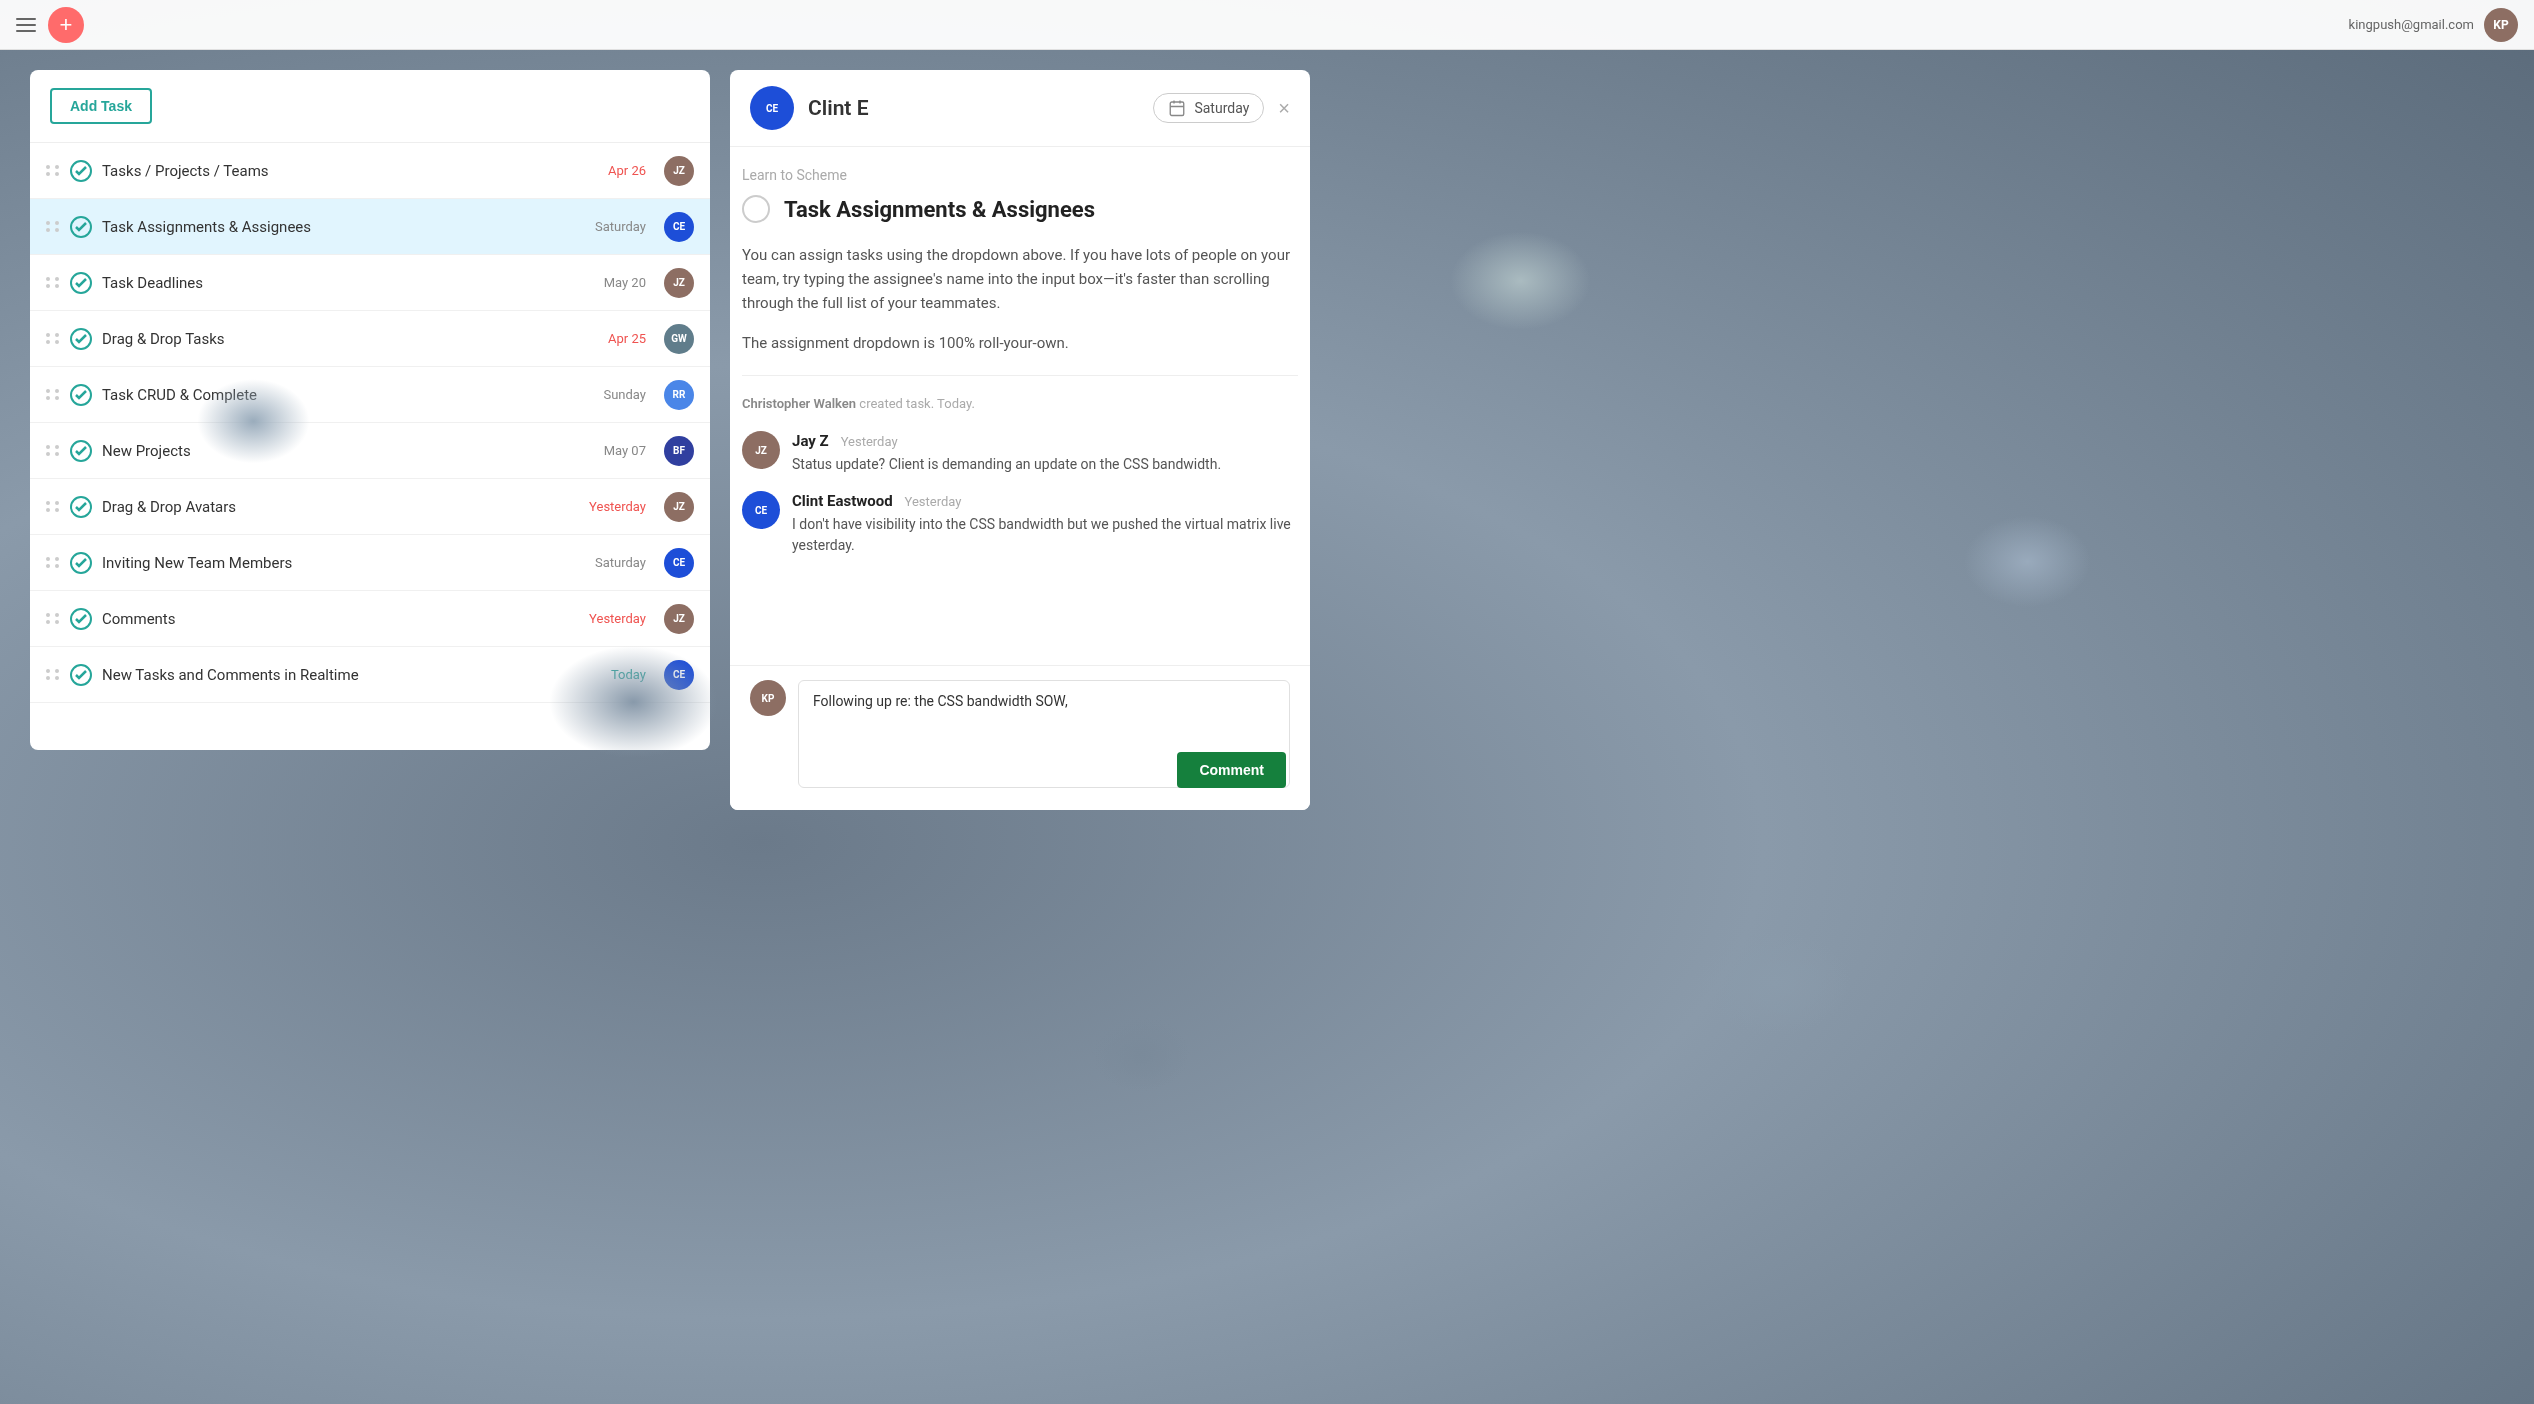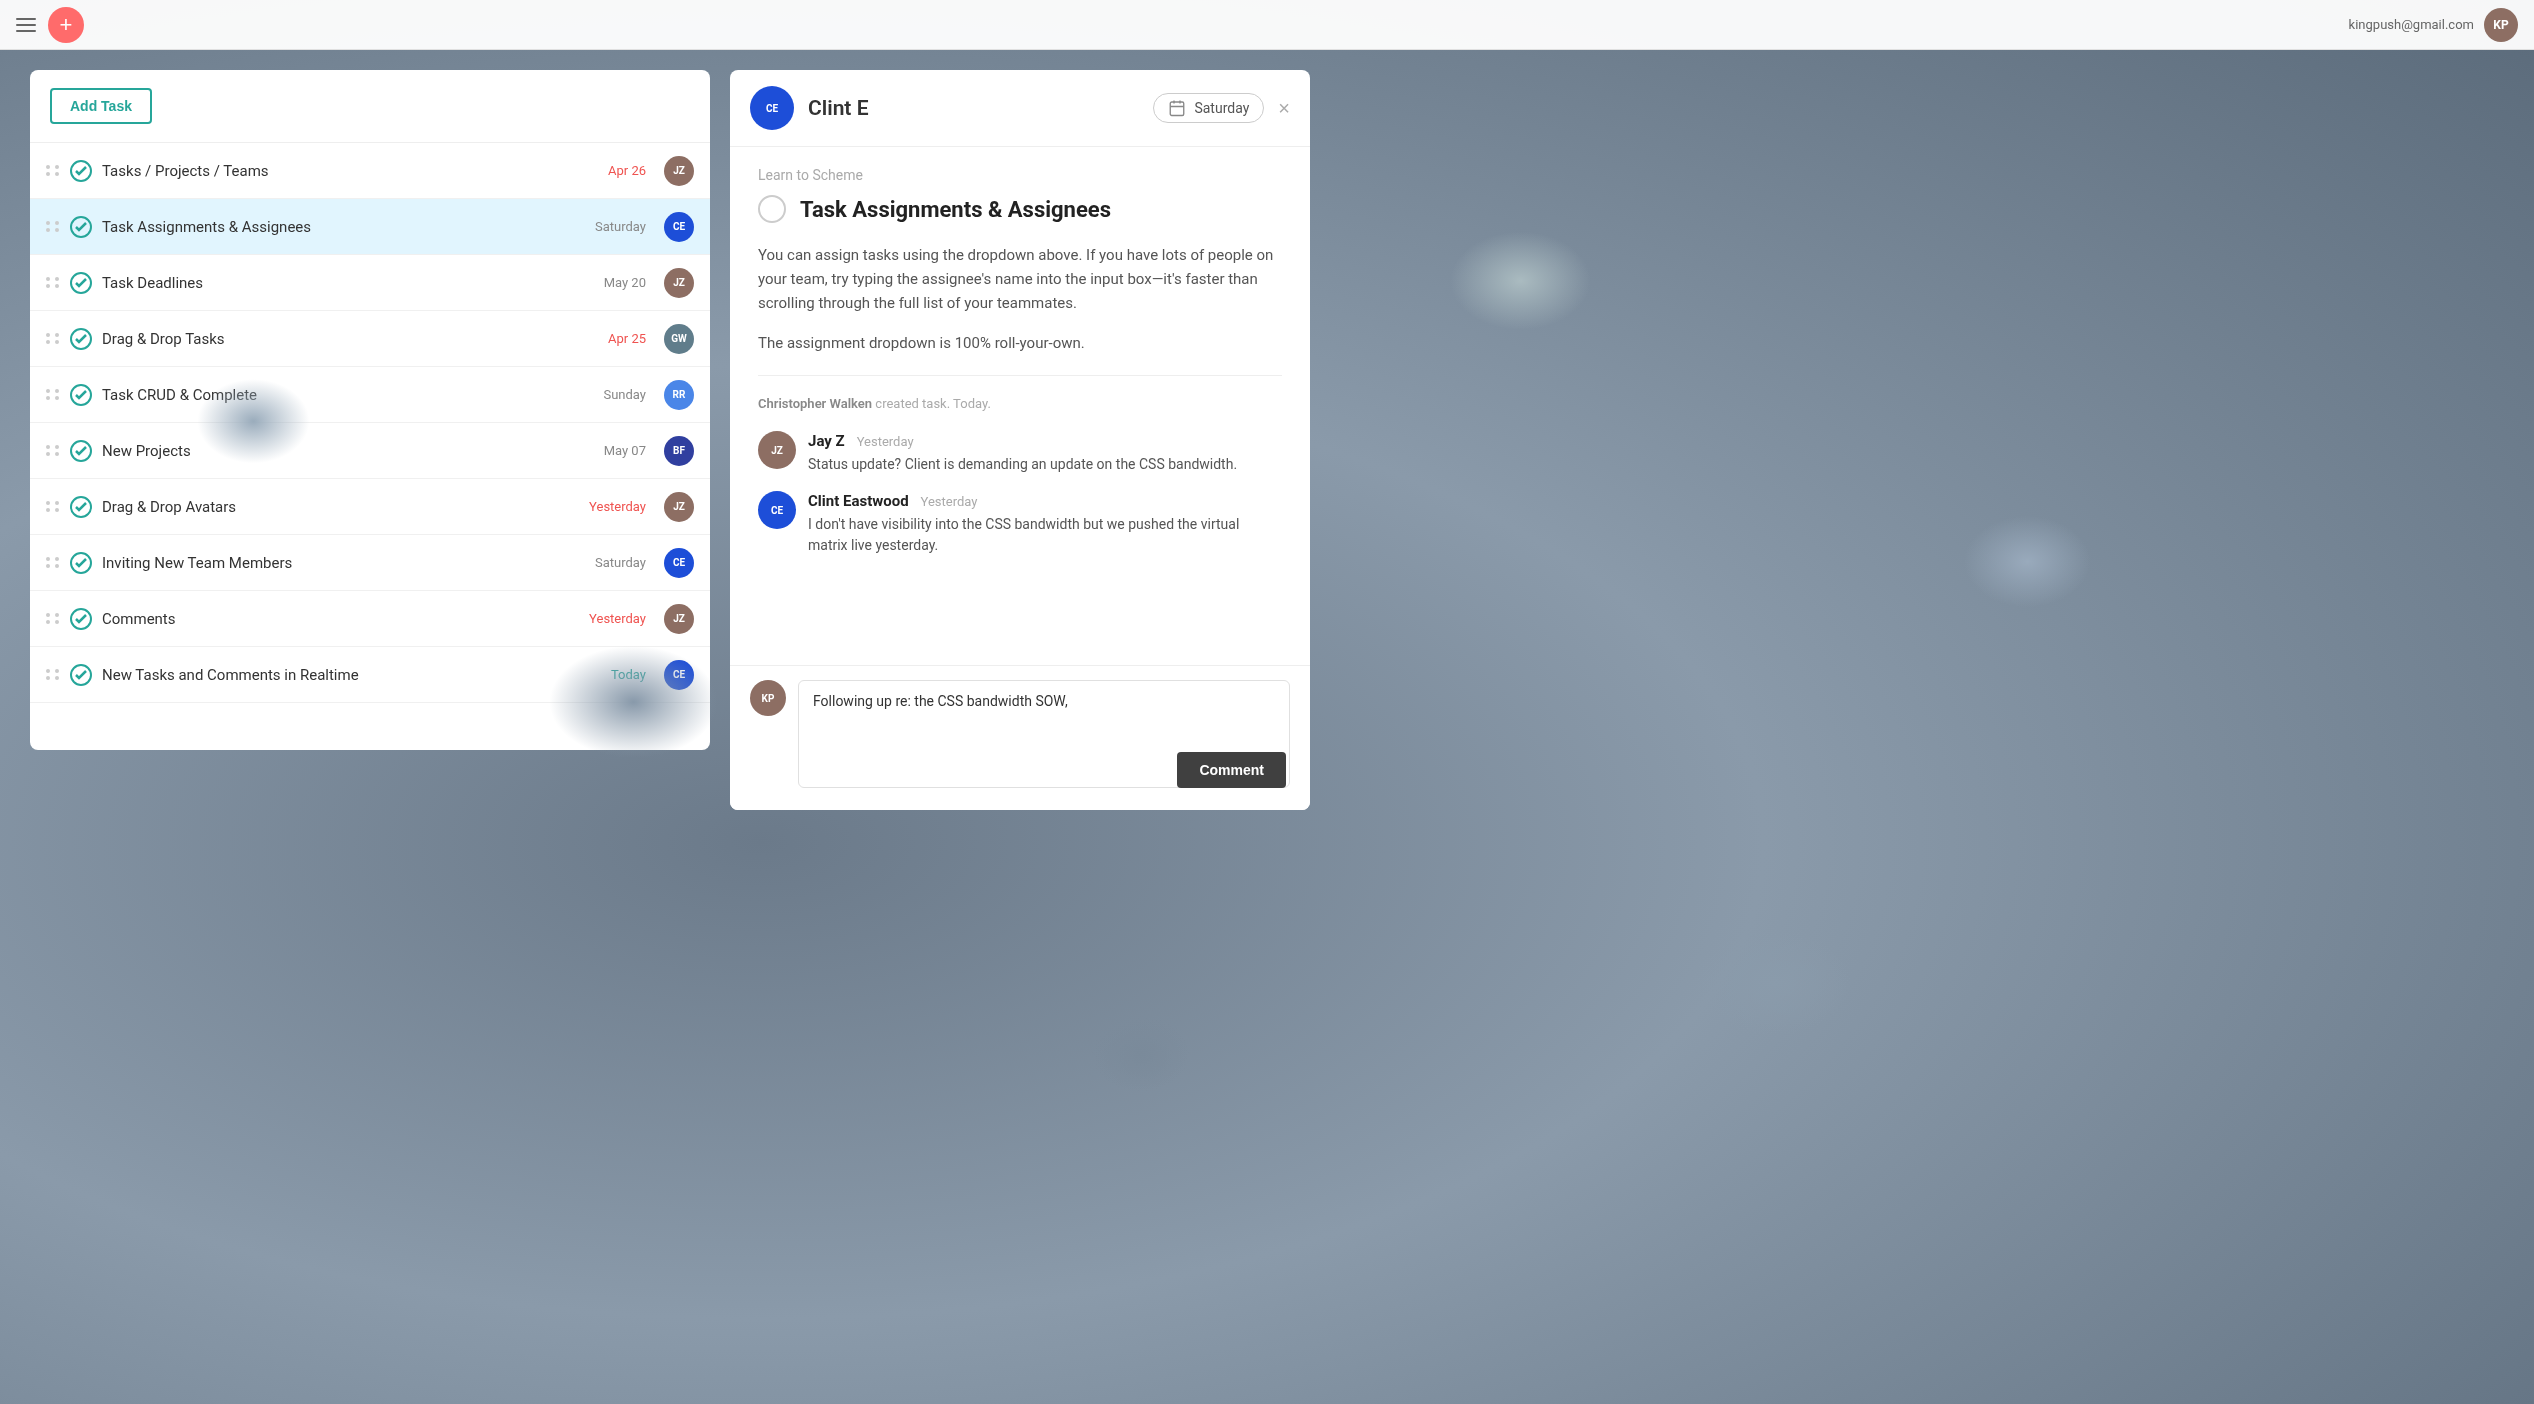--- a/index.html
+++ b/index.html
@@ -284,21 +284,21 @@
     .close-btn {
       background: none;
       border: none;
       font-size: 20px;
       color: #aaa;
       cursor: pointer;
       margin-left: auto;
     }
 
     .detail-body {
-      padding: 20px 28px;
+      padding: 20px 12px;
     }
 
     .project-label {
       color: #aaa;
       font-size: 14px;
       margin-bottom: 12px;
     }
 
     .task-title-row {
       display: flex;
@@ -423,21 +423,21 @@
       height: 108px;
       line-height: 1.5;
       outline: none;
       font-family: inherit;
     }
 
     .comment-submit-btn {
       position: absolute;
       bottom: 22px;
       right: 24px;
-      background: #404040;
+      background: #15803d;
       color: white;
       border: none;
       border-radius: 4px;
       padding: 10px 22px;
       font-size: 14px;
       font-weight: 600;
       cursor: pointer;
     }
 
     

